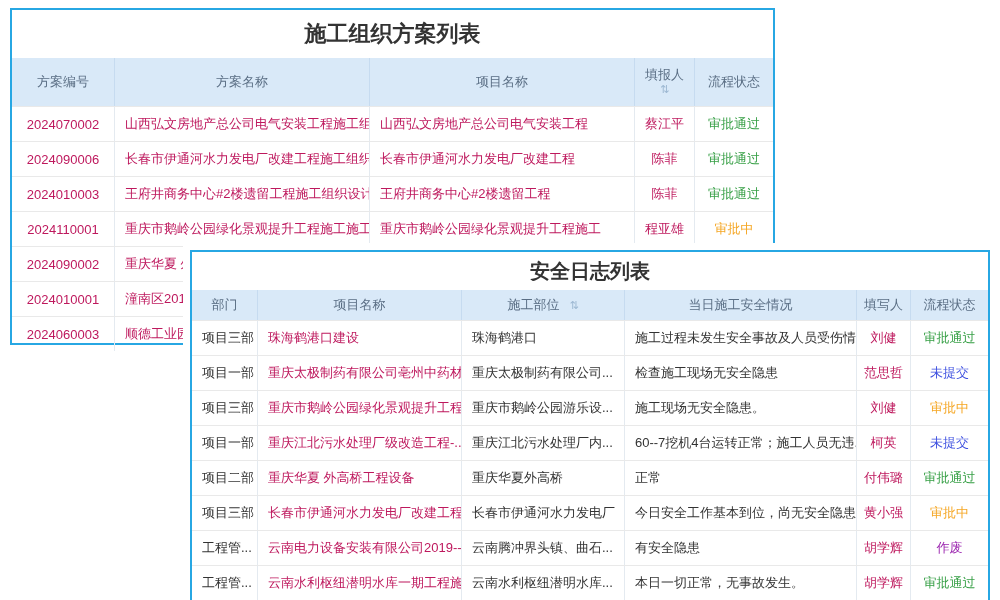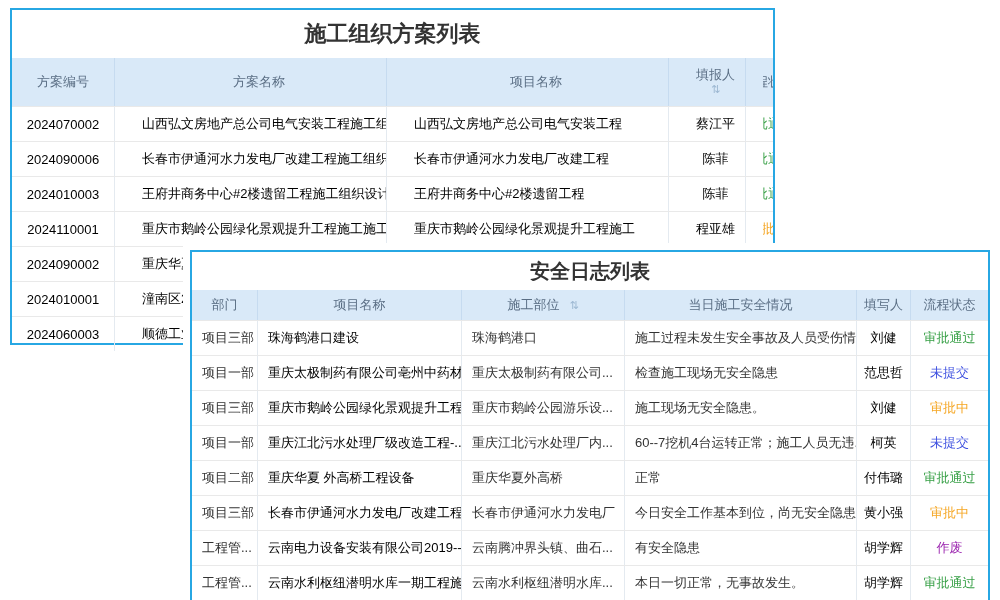--- a/index.html
+++ b/index.html
@@ -17,21 +17,21 @@
   #log-card  { left:190px; top:250px; width:800px; height:374px; z-index:2;
                box-shadow:0 0 0 7px #ffffff; }
 
   .card-title {
     display:flex; align-items:center; justify-content:center;
     font-weight:bold; color:#333333; flex:0 0 auto;
   }
   #plan-card .card-title { height:48px; font-size:22px; }
   #log-card  .card-title { height:38px; font-size:20px; }
 
-  .t1 { display:grid; grid-template-columns:103px 255px 265px 60px 1fr;gap:17px; }
+  .t1 { display:grid; grid-template-columns:103px 255px 265px 60px 1fr; }
   .t2 { display:grid; grid-template-columns:66px 204px 163px 232px 54px 1fr; }
 
   .thead { background:#d9e9f8; flex:0 0 auto; }
   #plan-card .thead { height:48px; }
   #log-card  .thead { height:30px; }
 
   .th {
     display:flex; align-items:center; justify-content:center;
     font-size:13px; color:#5a6e84; white-space:nowrap; overflow:hidden;
     border-right:1px solid #c6dbf0;
@@ -43,21 +43,21 @@
 
   .trow { border-top:1px solid #e9e9e9; height:34px; flex:0 0 auto; }
   .cell {
     display:flex; align-items:center; font-size:13px; color:#333333;
     white-space:nowrap; overflow:hidden;
     border-right:1px solid #e4eaf0; box-sizing:border-box;
   }
   .cell:last-child { border-right:none; }
   .left   { justify-content:flex-start; padding:0 8px 0 10px; }
   .center { justify-content:center; padding:0 2px; }
-  .blue   { color:#000000; }
+  .blue   { color:#be185d; }
 </style>
 </head>
 <body>
 
 <div class="card" id="plan-card">
   <div class="card-title">施工组织方案列表</div>
 
   <div class="thead t1">
     <div class="th">方案编号</div>
     <div class="th">方案名称</div>

